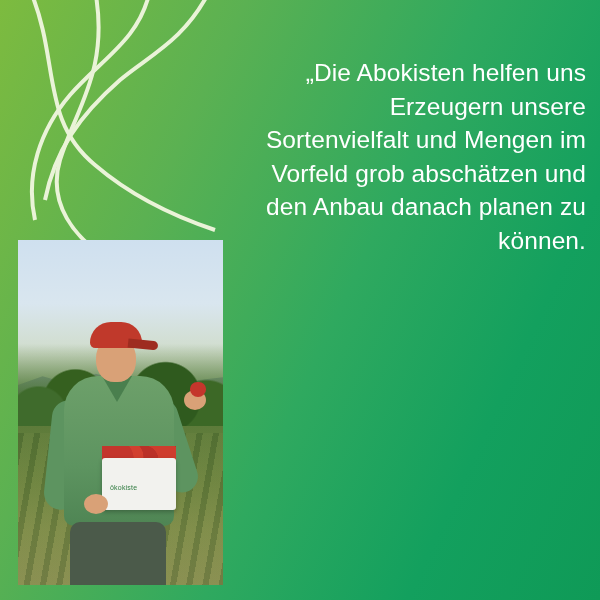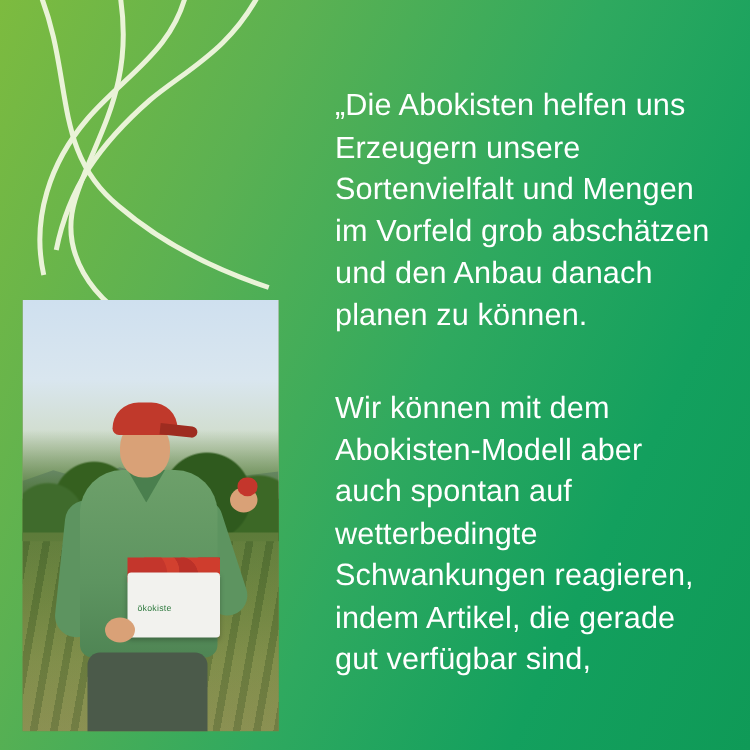--- a/index.html
+++ b/index.html
@@ -192,21 +192,22 @@
     position: absolute;
     left: 252px;
     top: 52px;
     width: 338px;
     color: #ffffff;
     font-size: 24.5px;
     line-height: 33.5px;
     letter-spacing: .1px;
   }
   #quote p {
-    margin: 16px;
+    margin: 4px;
+    text-align: right;
   }
   #quote .para-gap {
     height: 9px;
   }
 </style>
 </head>
 <body>
 
 <div id="card">
 
@@ -236,16 +237,15 @@
     <div class="strawberry-hand"></div>
     <div class="berries"></div>
     <div class="punnet"></div>
     <div class="punnet-logo">ökokiste</div>
     <div class="hand-low"></div>
   </div>
 
   <div id="quote">
     <p>„Die Abokisten helfen uns Erzeugern unsere Sortenvielfalt und Mengen im Vorfeld grob abschätzen und den Anbau danach planen zu können.</p>
     <div class="para-gap"></div>
-    <p>Wir können mit dem Abokisten-Modell aber auch spontan auf wetterbedingte Schwankungen reagieren, indem Artikel, die gerade gut verfügbar sind,</p>
   </div>
 
 </div>
 
 </body></html>

